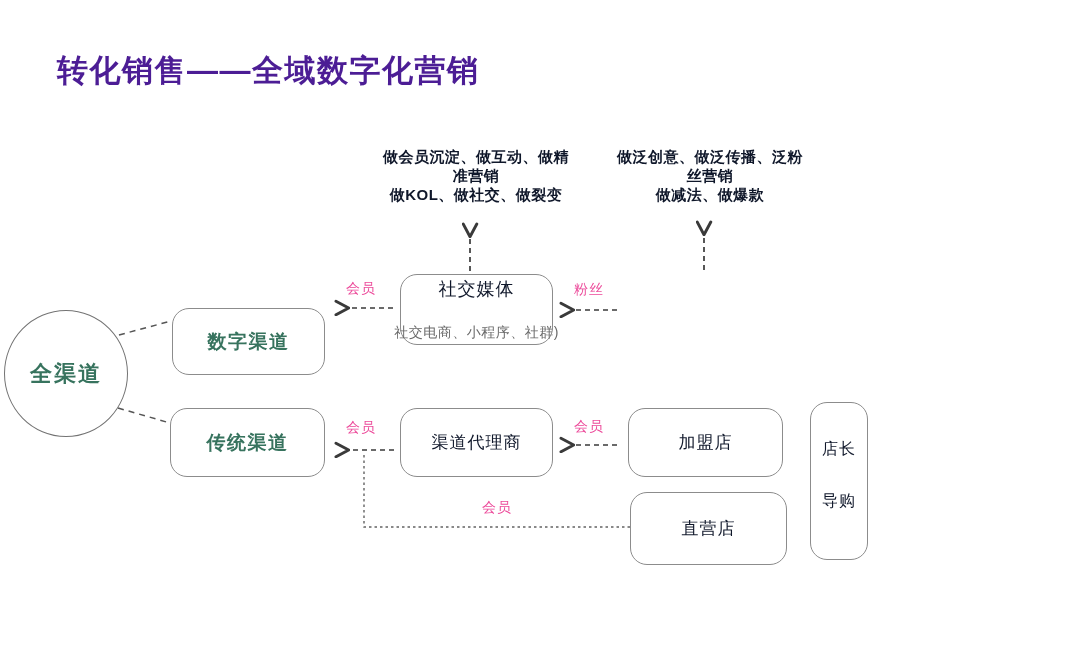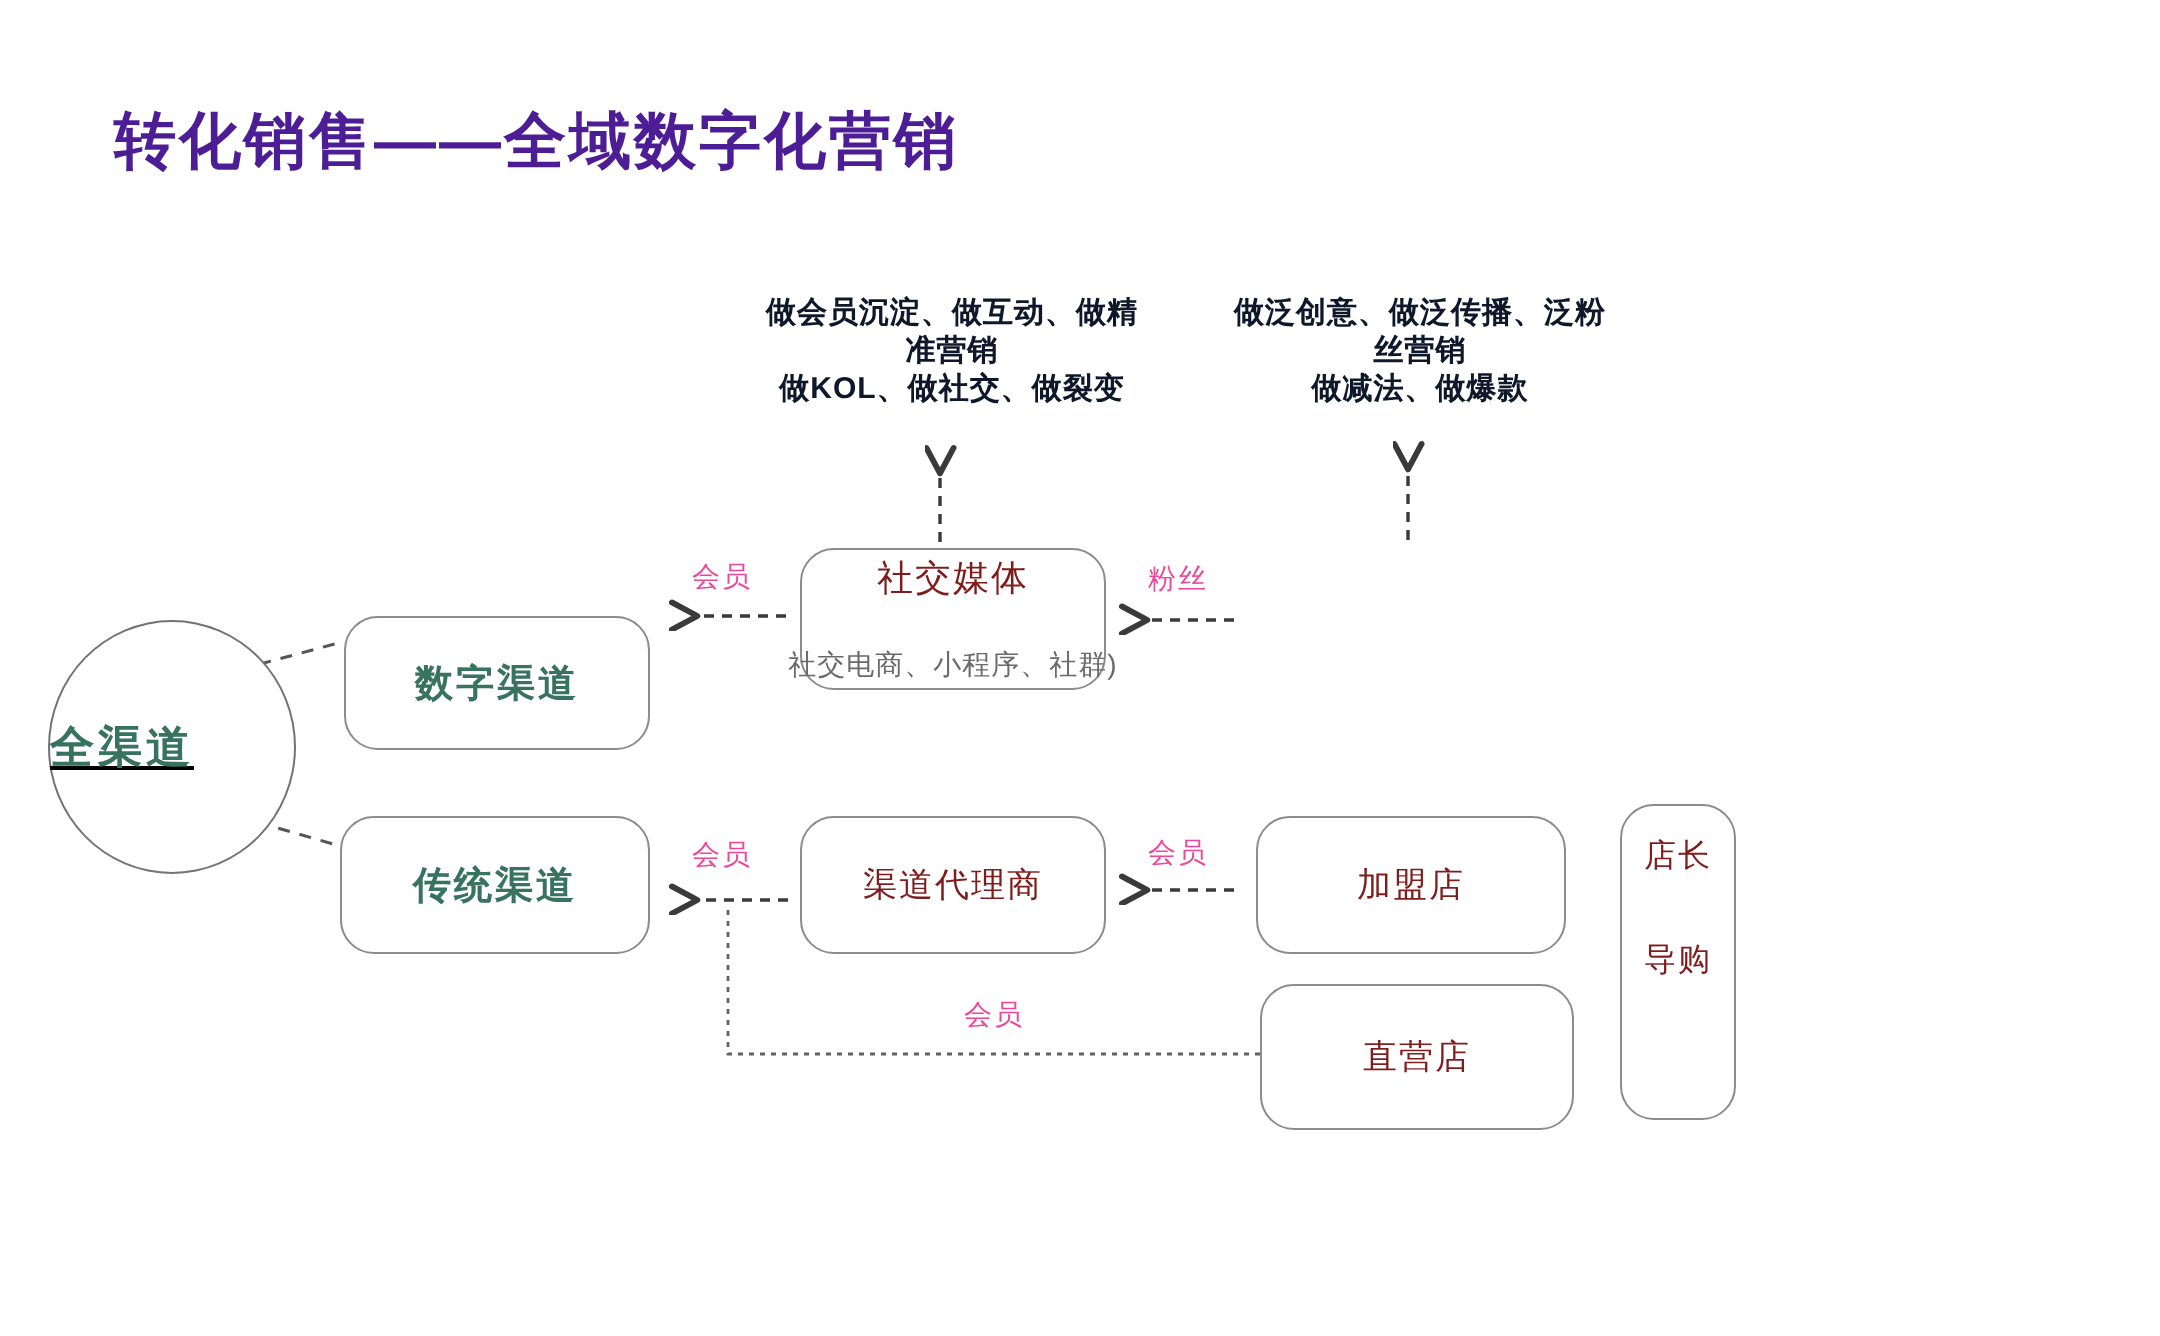--- a/index.html
+++ b/index.html
@@ -18,42 +18,42 @@
     letter-spacing:0.5px;
   }
   .annotation-left{left:373px;top:147px;width:206px;}
   .annotation-right{left:610px;top:147px;width:200px;}
 
   .node{
     position:absolute;box-sizing:border-box;
     border:1.6px solid #8c8c8c;border-radius:17px;background:#ffffff;
     display:flex;flex-direction:column;align-items:center;justify-content:center;
   }
-  .node .label{color:#7f1d1d;font-size:17px;letter-spacing:1px;}
+  .node .label{color:#0f172a;font-size:17px;letter-spacing:1px;}
   .node .label-lg{font-size:18px;}
   .node .green-label{color:#37735e;font-size:19px;font-weight:700;letter-spacing:1.5px;}
   .node .sublabel{color:#6a6a6a;font-size:14px;margin-top:23px;letter-spacing:0.5px;white-space:nowrap;}
 
   .circle-node{
-    position:absolute;left:24px;top:310px;width:124px;height:127px;
+    position:absolute;left:4px;top:310px;width:124px;height:127px;
     box-sizing:border-box;border:1.6px solid #737373;border-radius:50%;
-    display:flex;align-items:center;justify-content:flex-start;background:#ffffff;text-decoration:underline;
+    display:flex;align-items:center;justify-content:center;background:#ffffff;
   }
   .circle-node .green-label{color:#37735e;font-size:22px;font-weight:700;letter-spacing:2px;}
 
   .node-digital{left:172px;top:276px;width:153px;height:67px;margin-top:32px;}
   .node-social{left:400px;top:274px;width:153px;height:71px;}
   .node-shortvideo{left:626px;top:272px;width:158px;height:73px;}
   .node-traditional{left:170px;top:408px;width:155px;height:69px;}
   .node-agent{left:400px;top:408px;width:153px;height:69px;}
   .node-franchise{left:628px;top:408px;width:155px;height:69px;}
   .node-direct{left:630px;top:492px;width:157px;height:73px;}
   .node-staff{
     left:810px;top:402px;width:58px;height:158px;
-    justify-content:flex-start;padding-top:15px;gap:31px;
+    justify-content:flex-start;padding-top:36px;gap:31px;
   }
   .node-staff .label{font-size:16px;letter-spacing:1px;}
 
   .edge-label{
     position:absolute;color:#ec4899;font-size:14px;letter-spacing:1px;white-space:nowrap;
   }
   .connector-layer{position:absolute;left:0;top:0;width:1080px;height:668px;}
 </style>
 </head>
 <body>

